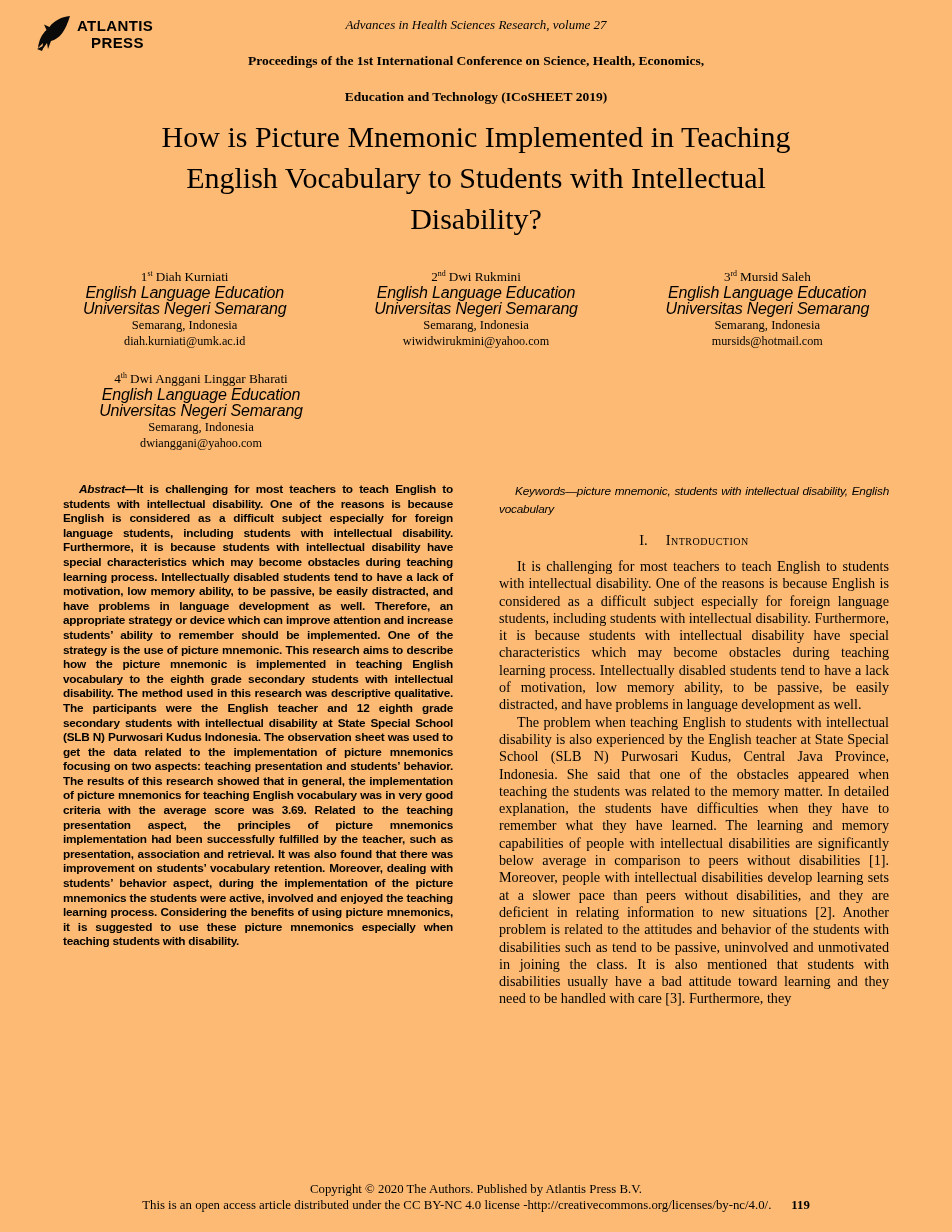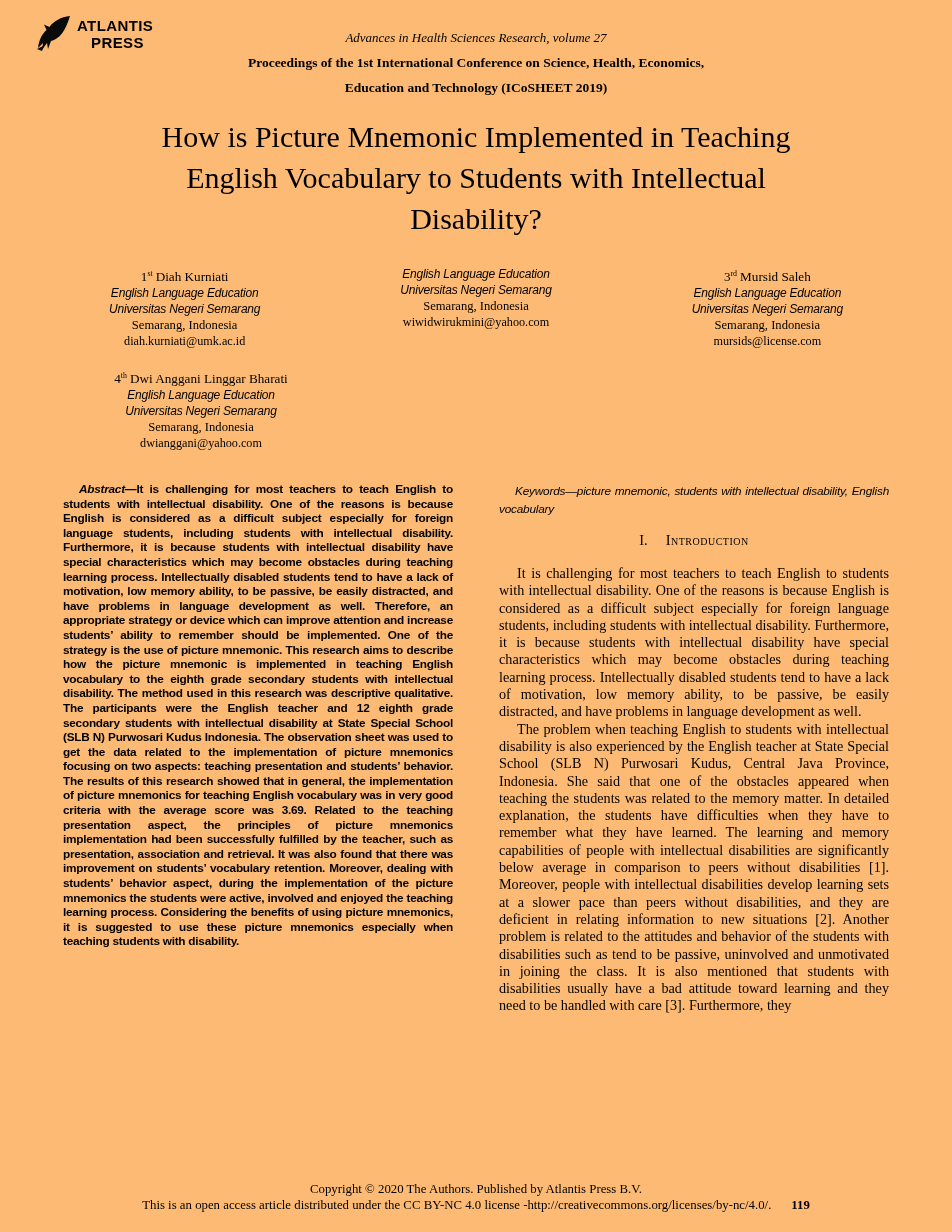--- a/index.html
+++ b/index.html
@@ -27,27 +27,27 @@
   .logo-text {
     font-family: "Liberation Sans", sans-serif;
     font-weight: bold;
     font-size: 15px;
     line-height: 1.12;
     letter-spacing: 0.4px;
   }
   .logo-text .line2 { padding-left: 14px; }
   .header-center {
     position: absolute;
-    top: 30px;
+    top: 17px;
     left: 160px;
     right: 160px;
     text-align: center;
   }
   .journal-line { font-style: italic; font-size: 13px; }
-  .proc-line { font-weight: bold; font-size: 13.5px; margin-top: 9px; }
+  .proc-line { font-weight: bold; font-size: 13.5px; margin-top: 20px; }
 
   
   .paper-title {
     position: absolute;
     top: 116px;
     left: 126px;
     right: 126px;
     text-align: center;
     font-size: 30px;
     line-height: 41px;
@@ -68,21 +68,21 @@
     text-align: center;
     font-size: 12.6px;
     line-height: 16px;
   }
   .author .name-line { font-size: 13.2px; }
   .author .name { margin-left: 3px; }
   .author sup { font-size: 60%; }
   .author .dept, .author .univ {
     font-family: "Liberation Sans", sans-serif;
     font-style: italic;
-    font-size: 12px;
+    font-size: 16px;
     letter-spacing: -0.2px;
   }
   .author .email { font-size: 12.2px; }
   .author-row2 {
     position: absolute;
     top: 368px;
     left: 63px;
     width: 276px;
   }
 
@@ -113,21 +113,21 @@
     font-size: 11.8px;
     line-height: 18px;
     text-align: justify;
     text-indent: 16px;
     letter-spacing: -0.2px;
   }
   .section-heading {
     text-align: center;
     font-size: 14.5px;
     margin-top: 14px;
-    margin-bottom: 16px;
+    margin-bottom: 9px;
   }
   .section-heading .num { margin-right: 18px; }
   .section-heading .sc { font-variant: small-caps; letter-spacing: 0.5px; }
   .body-par {
     font-size: 14.2px;
     line-height: 17.3px;
     text-align: justify;
     text-indent: 18px;
   }
 
@@ -171,31 +171,32 @@
 
   <div class="authors-grid">
     <div class="author">
       <div class="name-line"><span>1</span><sup>st</sup><span class="name">Diah Kurniati</span></div>
       <div class="dept">English Language Education</div>
       <div class="univ">Universitas Negeri Semarang</div>
       <div class="city">Semarang, Indonesia</div>
       <div class="email">diah.kurniati@umk.ac.id</div>
     </div>
     <div class="author">
+      <div class="name-line"><span>2</span><sup>nd</sup><span class="name">Dwi Rukmini</span></div>
       <div class="dept">English Language Education</div>
       <div class="univ">Universitas Negeri Semarang</div>
       <div class="city">Semarang, Indonesia</div>
       <div class="email">wiwidwirukmini@yahoo.com</div>
     </div>
     <div class="author">
       <div class="name-line"><span>3</span><sup>rd</sup><span class="name">Mursid Saleh</span></div>
       <div class="dept">English Language Education</div>
       <div class="univ">Universitas Negeri Semarang</div>
       <div class="city">Semarang, Indonesia</div>
-      <div class="email">mursids@license.com</div>
+      <div class="email">mursids@hotmail.com</div>
     </div>
   </div>
 
   <div class="author author-row2">
     <div class="name-line"><span>4</span><sup>th</sup><span class="name">Dwi Anggani Linggar Bharati</span></div>
     <div class="dept">English Language Education</div>
     <div class="univ">Universitas Negeri Semarang</div>
     <div class="city">Semarang, Indonesia</div>
     <div class="email">dwianggani@yahoo.com</div>
   </div>

